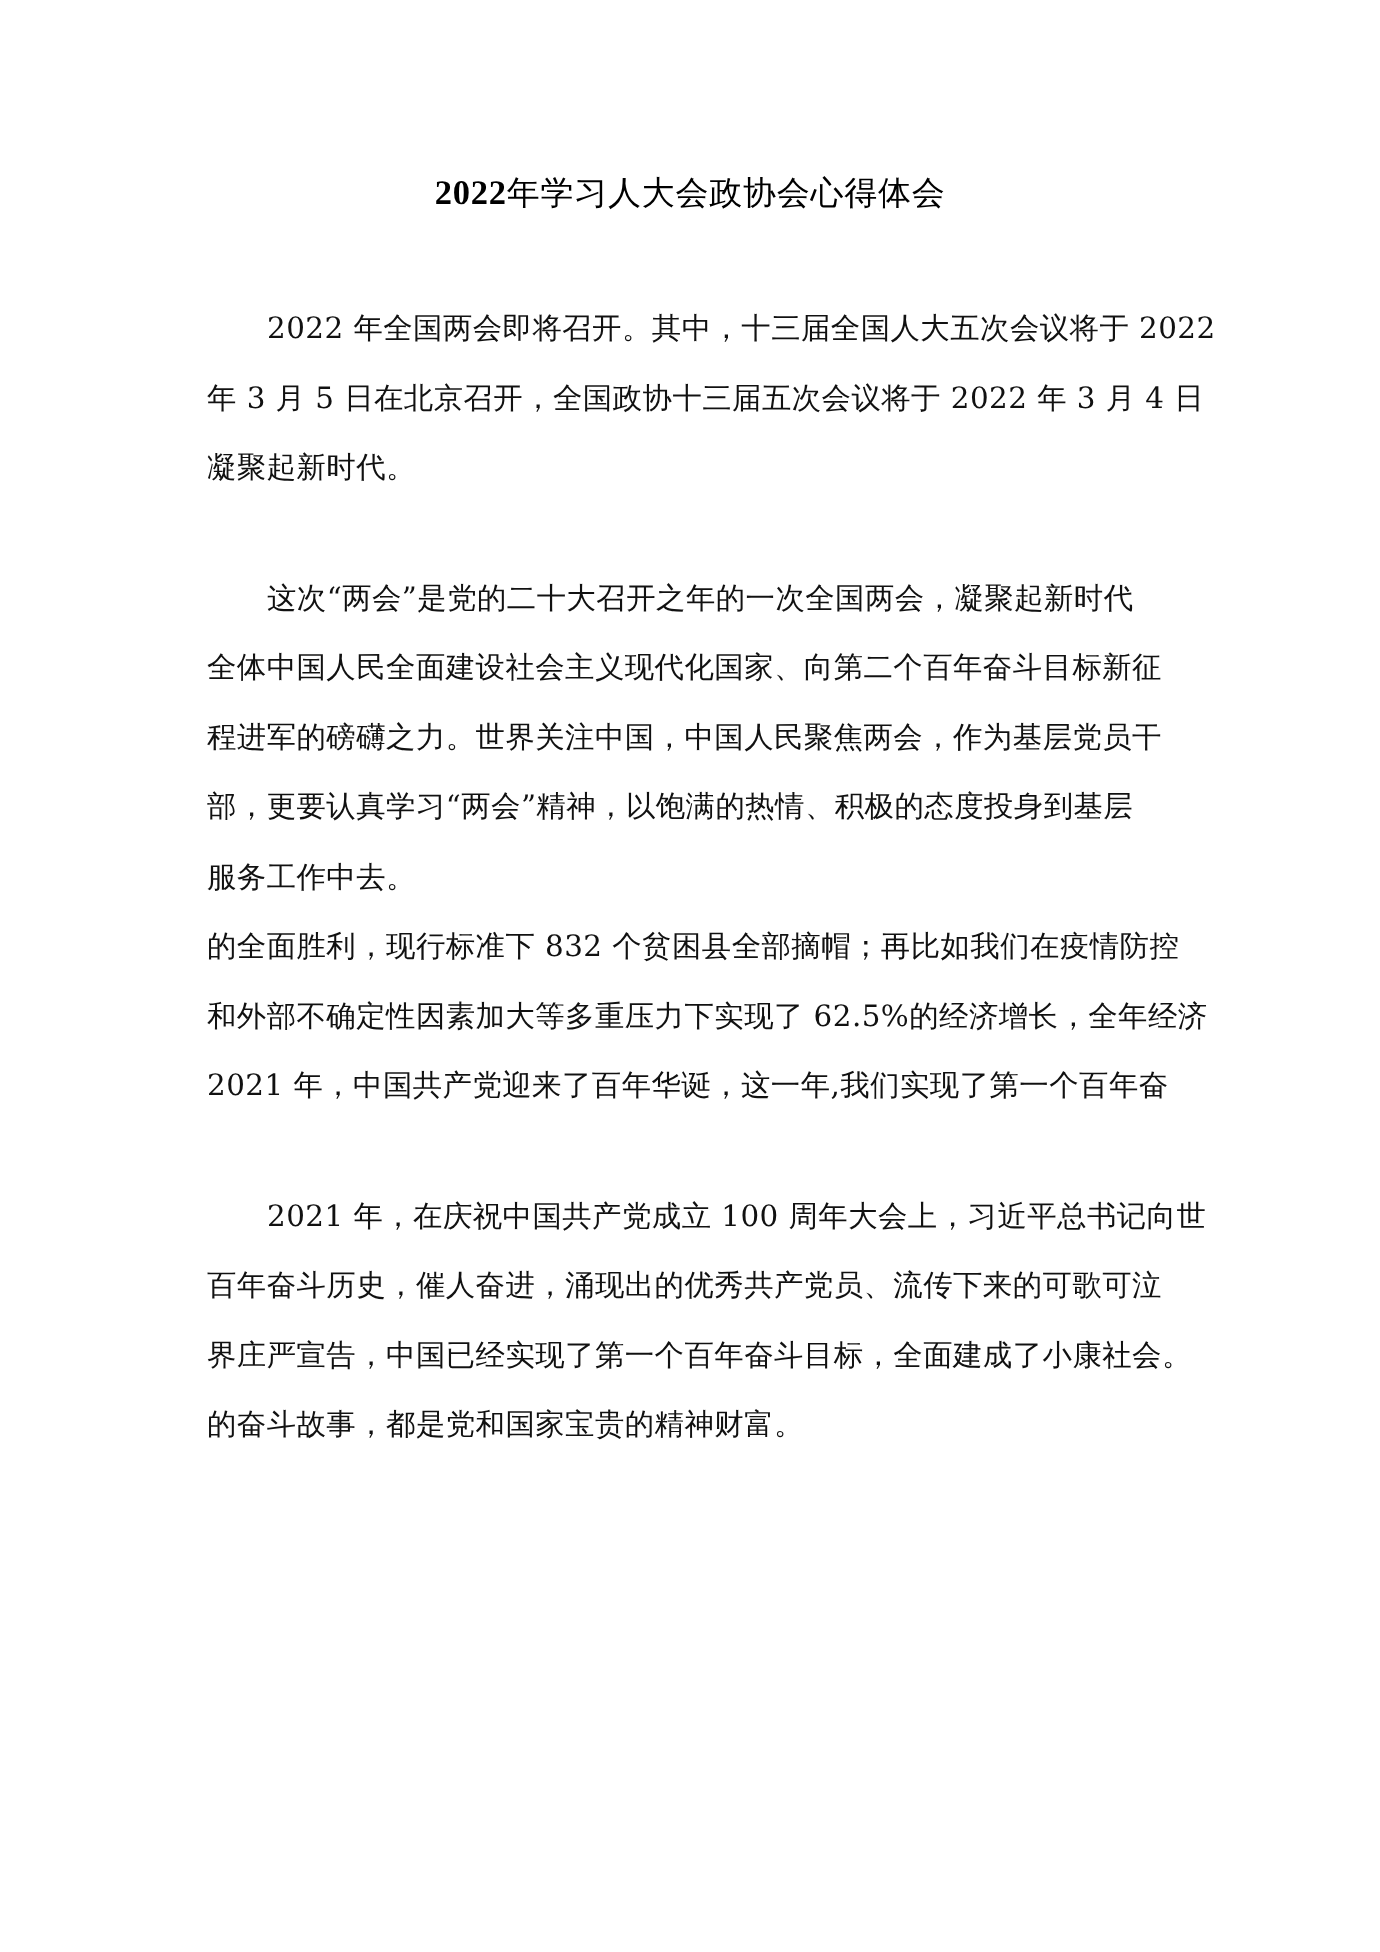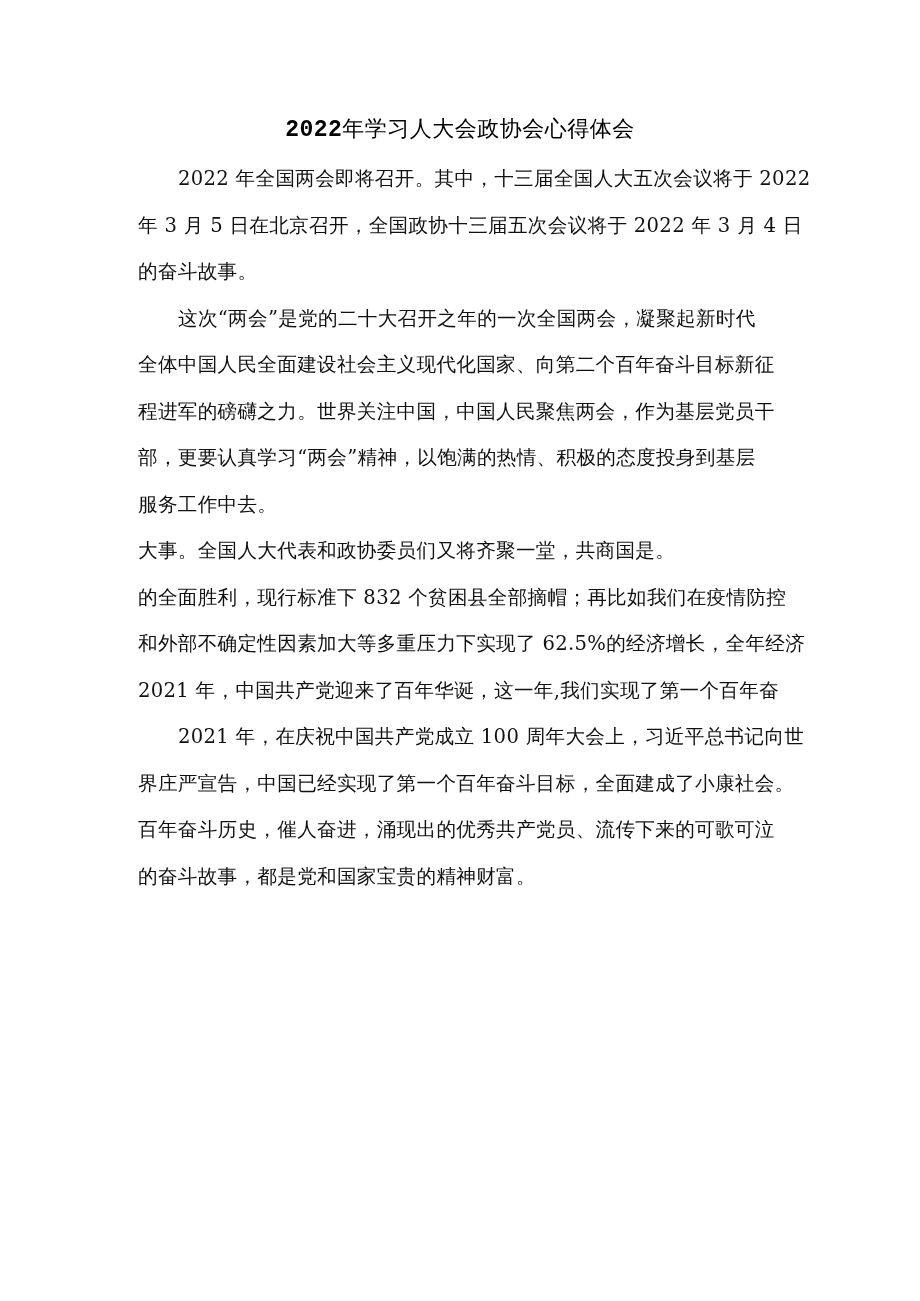--- a/index.html
+++ b/index.html
@@ -5,64 +5,63 @@
     html, body { margin: 0; padding: 0; background: #ffffff; }
     body { width: 920px; height: 1301px; position: relative; overflow: hidden; }
     .page {
       position: absolute; left: 0; top: 0; width: 920px; height: 1301px; background: #ffffff;
     }
     .title {
       position: absolute; left: 0; width: 920px; top: 113px; height: 32px;
       text-align: center; font-family: "DejaVu Serif", "Liberation Serif", serif;
       font-size: 22px; line-height: 32px; color: #000; letter-spacing: 0.5px;
     }
-    .title b { font-family: Liberation Mono, monospace; font-weight: bold; font-size: 23px; }
+    .title b { font-family: Liberation Serif, serif; font-weight: bold; font-size: 23px; }
     .body {
       position: absolute; left: 138px; top: 164px; width: 650px;
       font-family: "DejaVu Serif", "Liberation Serif", serif;
       font-size: 19.6px; color: #111; 
     }
     .line {
       height: 46.5px; line-height: 30px; white-space: nowrap;
       letter-spacing: 0.3px;
     }
-    .line.indent { padding-left: 40px; }
+    .line.indent { padding-left: 40px; margin-top: 40px; }
   </style>
 </head>
 <body>
 
 <div class="page">
   <div class="title"><b>2022</b><span>年学习人大会政协会心得体会</span></div>
 
   <div class="body">
 
     <div>
       <div class="line indent">2022 年全国两会即将召开。其中，十三届全国人大五次会议将于 2022</div>
       <div class="line">年 3 月 5 日在北京召开，全国政协十三届五次会议将于 2022 年 3 月 4 日</div>
-      <div class="line">的奋斗故事。</div>
+      <div class="line">凝聚起新时代。</div>
     </div>
 
     <div>
       <div class="line indent">这次“两会”是党的二十大召开之年的一次全国两会，凝聚起新时代</div>
       <div class="line">全体中国人民全面建设社会主义现代化国家、向第二个百年奋斗目标新征</div>
       <div class="line">程进军的磅礴之力。世界关注中国，中国人民聚焦两会，作为基层党员干</div>
       <div class="line">部，更要认真学习“两会”精神，以饱满的热情、积极的态度投身到基层</div>
       <div class="line">服务工作中去。</div>
     </div>
 
     <div>
-      <div class="line">大事。全国人大代表和政协委员们又将齐聚一堂，共商国是。</div>
     </div>
 
     <div>
       <div class="line">的全面胜利，现行标准下 832 个贫困县全部摘帽；再比如我们在疫情防控</div>
       <div class="line">和外部不确定性因素加大等多重压力下实现了 62.5%的经济增长，全年经济</div>
       <div class="line">2021 年，中国共产党迎来了百年华诞，这一年,我们实现了第一个百年奋</div>
     </div>
 
     <div>
       <div class="line indent">2021 年，在庆祝中国共产党成立 100 周年大会上，习近平总书记向世</div>
+      <div class="line">百年奋斗历史，催人奋进，涌现出的优秀共产党员、流传下来的可歌可泣</div>
       <div class="line">界庄严宣告，中国已经实现了第一个百年奋斗目标，全面建成了小康社会。</div>
-      <div class="line">百年奋斗历史，催人奋进，涌现出的优秀共产党员、流传下来的可歌可泣</div>
       <div class="line">的奋斗故事，都是党和国家宝贵的精神财富。</div>
     </div>
   </div>
 </div>
 
 </body></html>

